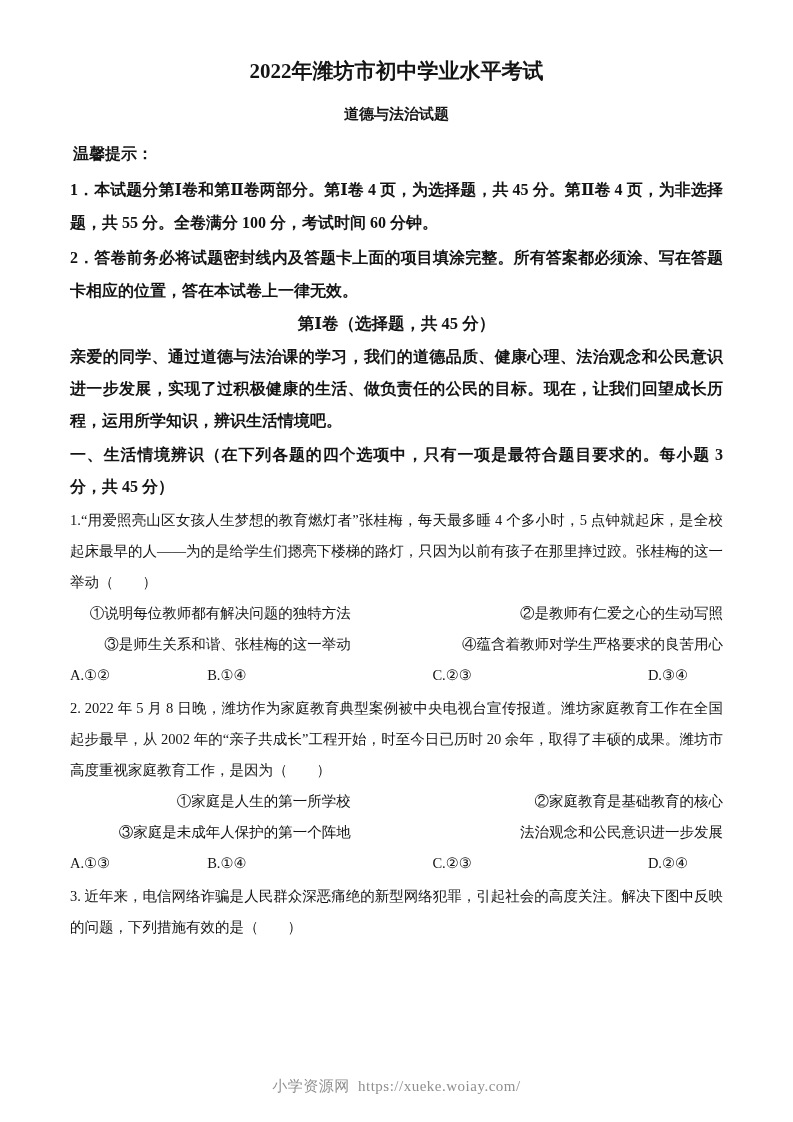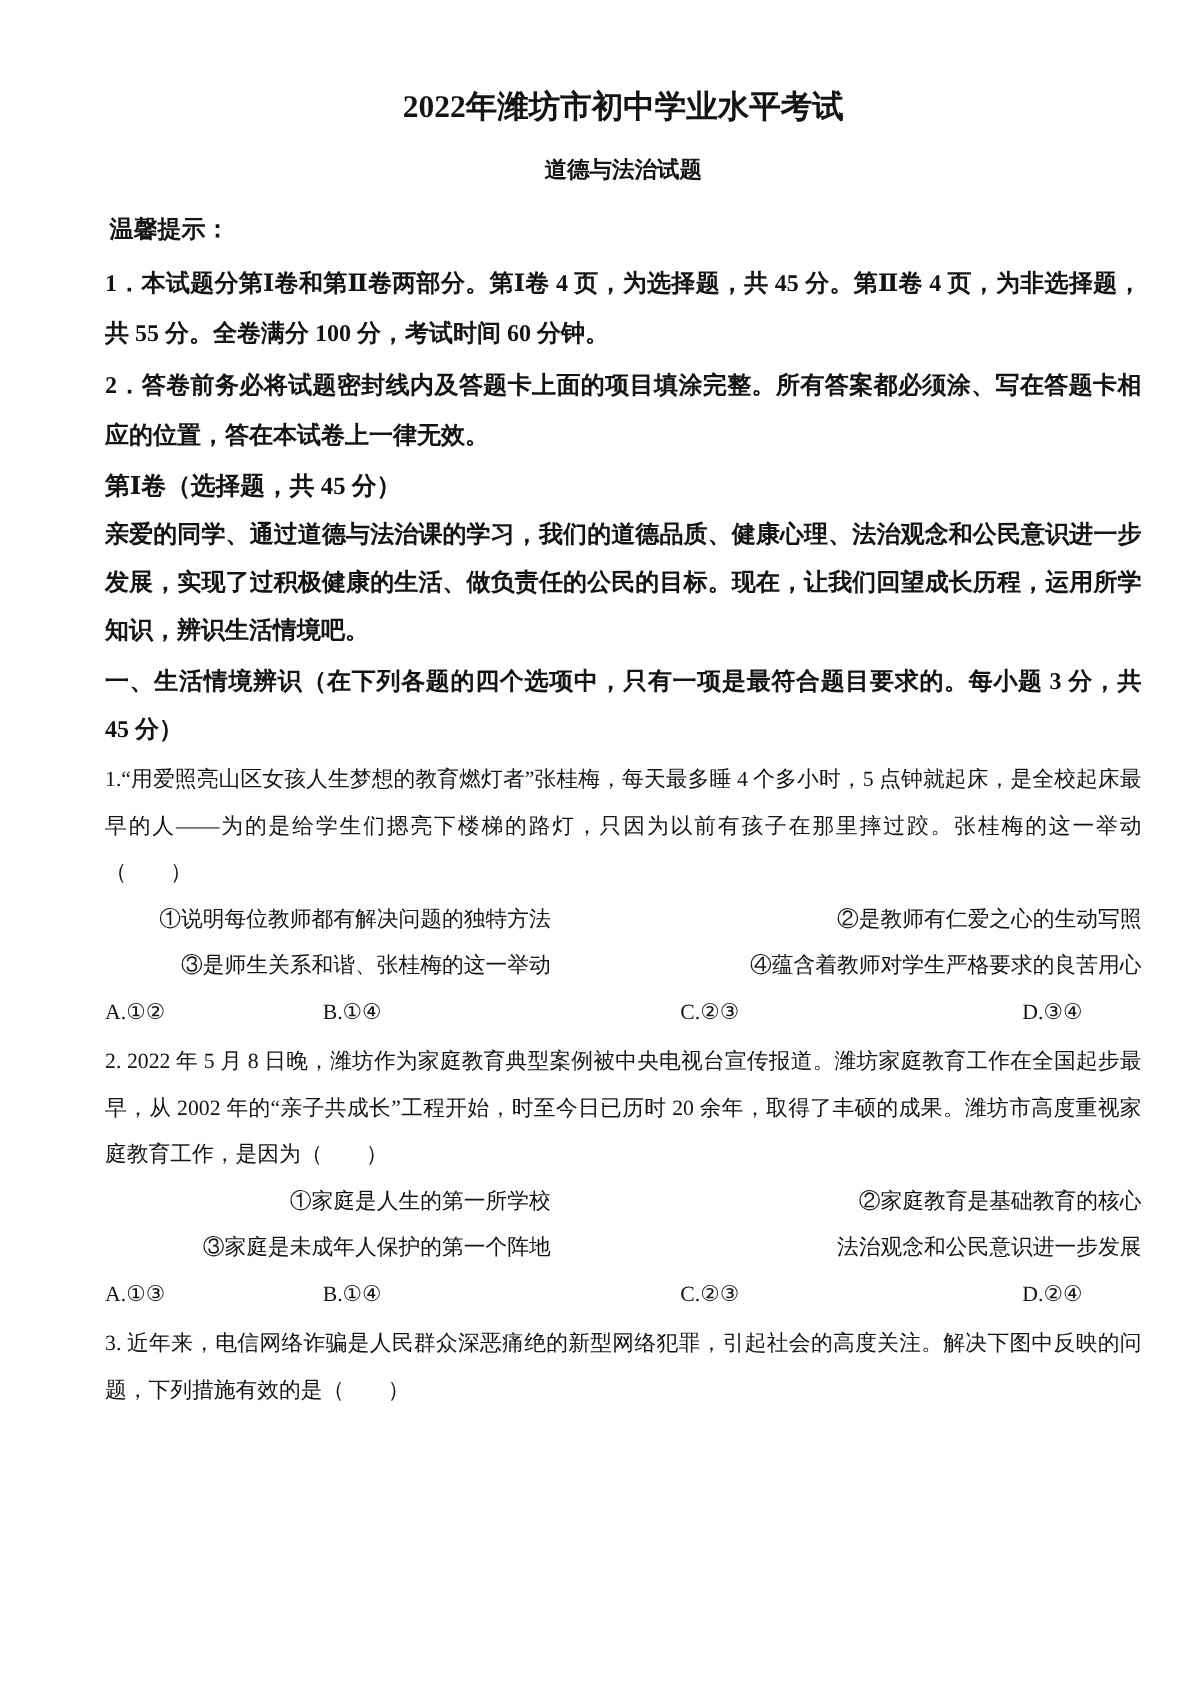--- a/index.html
+++ b/index.html
@@ -7,21 +7,21 @@
     padding: 0;
     background: #ffffff;
   }
   .page {
     position: relative;
     width: 793px;
     height: 1122px;
     margin: 0 auto;
     background: #ffffff;
     box-sizing: border-box;
-    padding: 56px 32px 0 70px;
+    padding: 56px 70px 0 70px;
     font-family: "Liberation Serif", "DejaVu Serif", serif;
     color: #141414;
     overflow: hidden;
   }
   .title-main {
     text-align: center;
     font-size: 21px;
     font-weight: bold;
     line-height: 30px;
     margin: 0 0 12px 0;
@@ -43,20 +43,21 @@
     font-size: 16px;
     font-weight: bold;
     line-height: 33px;
     margin: 0;
     text-align: justify;
   }
   .bold-par + .bold-par {
     margin-top: 2px;
   }
   .center-heading {
+    text-align: center;
     font-size: 16.5px;
     font-weight: bold;
     line-height: 34px;
     margin: 0;
   }
   .intro-par {
     font-size: 16px;
     font-weight: bold;
     line-height: 32px;
     margin: 0;
@@ -154,14 +155,18 @@
       <span>B.①④</span>
       <span>C.②③</span>
       <span>D.②④</span>
     </div>
   </section>
 
   <section class="question">
     <p class="q-stem">3. 近年来，电信网络诈骗是人民群众深恶痛绝的新型网络犯罪，引起社会的高度关注。解决下图中反映的问题，下列措施有效的是（　　）</p>
   </section>
 
+  <div class="footer">
+    <span class="site-name">小学资源网</span>
+    <span class="site-url">https://xueke.woiay.com/</span>
+  </div>
 
 </div>
 
 </body></html>

